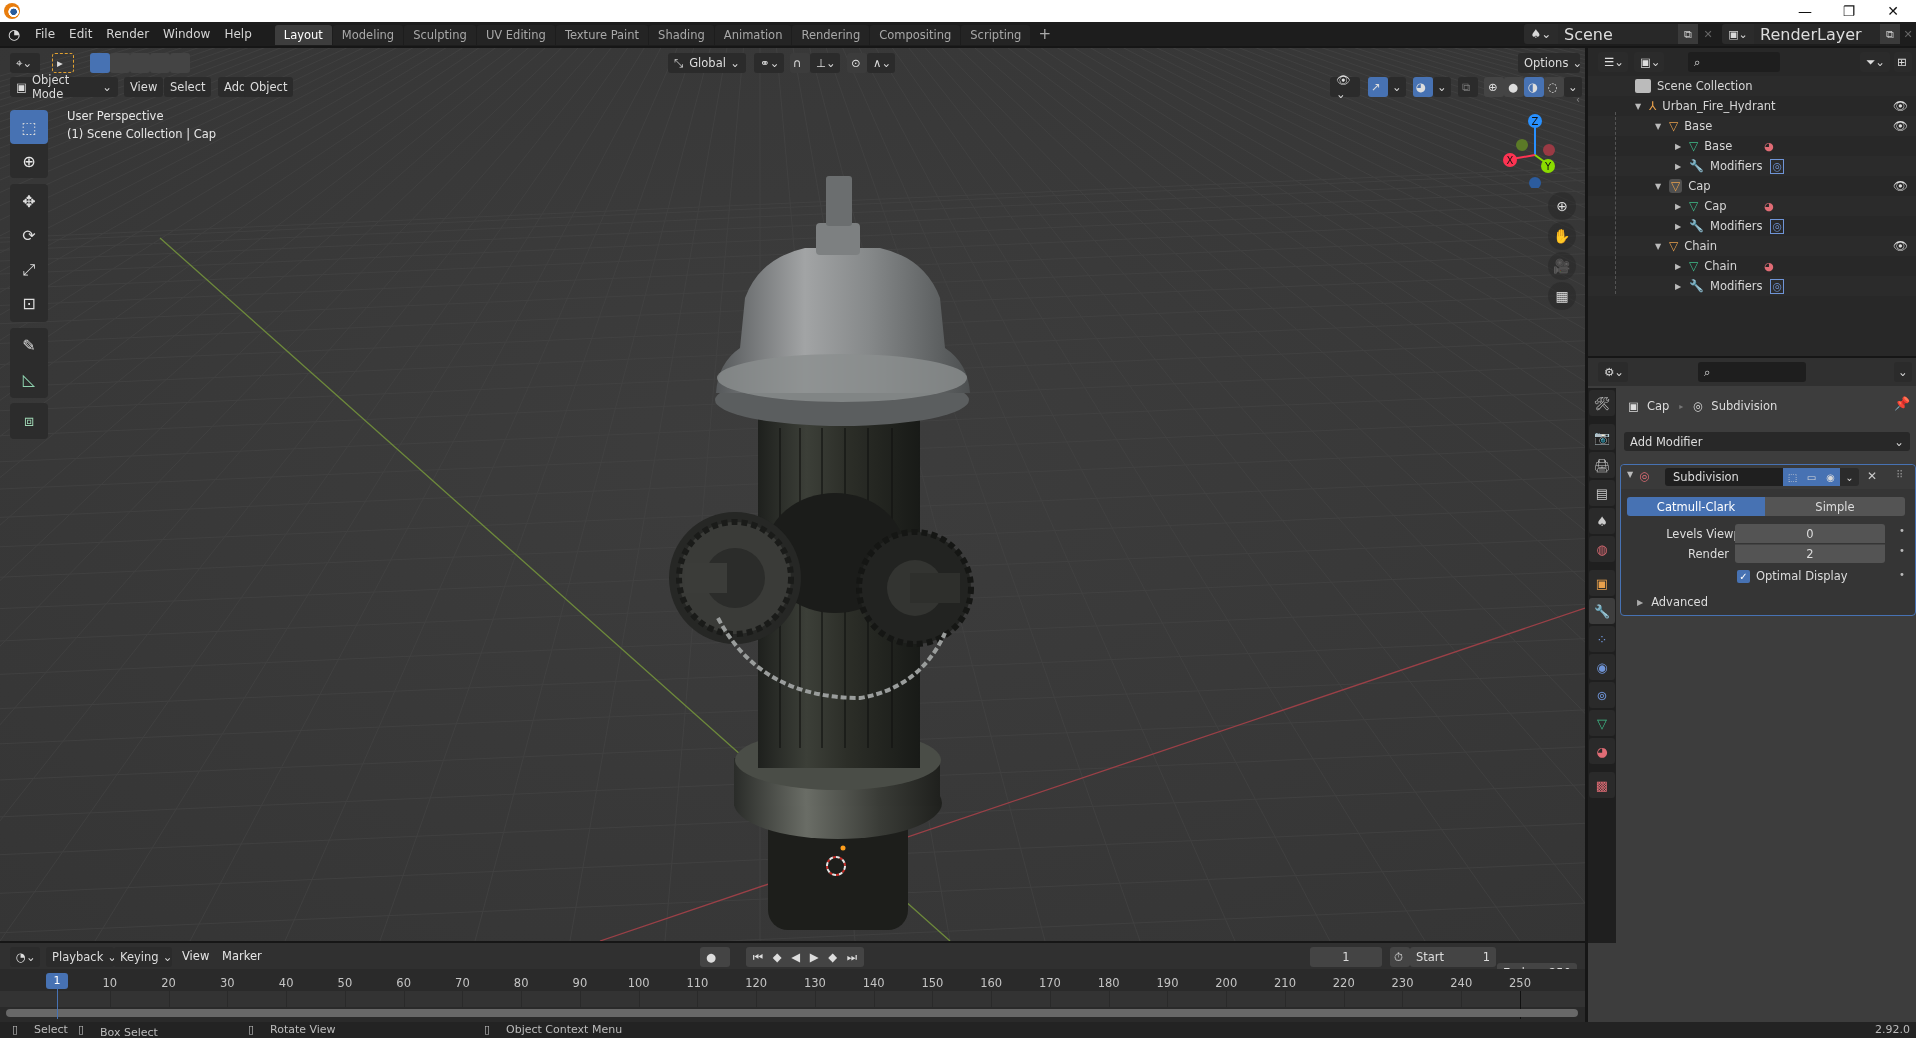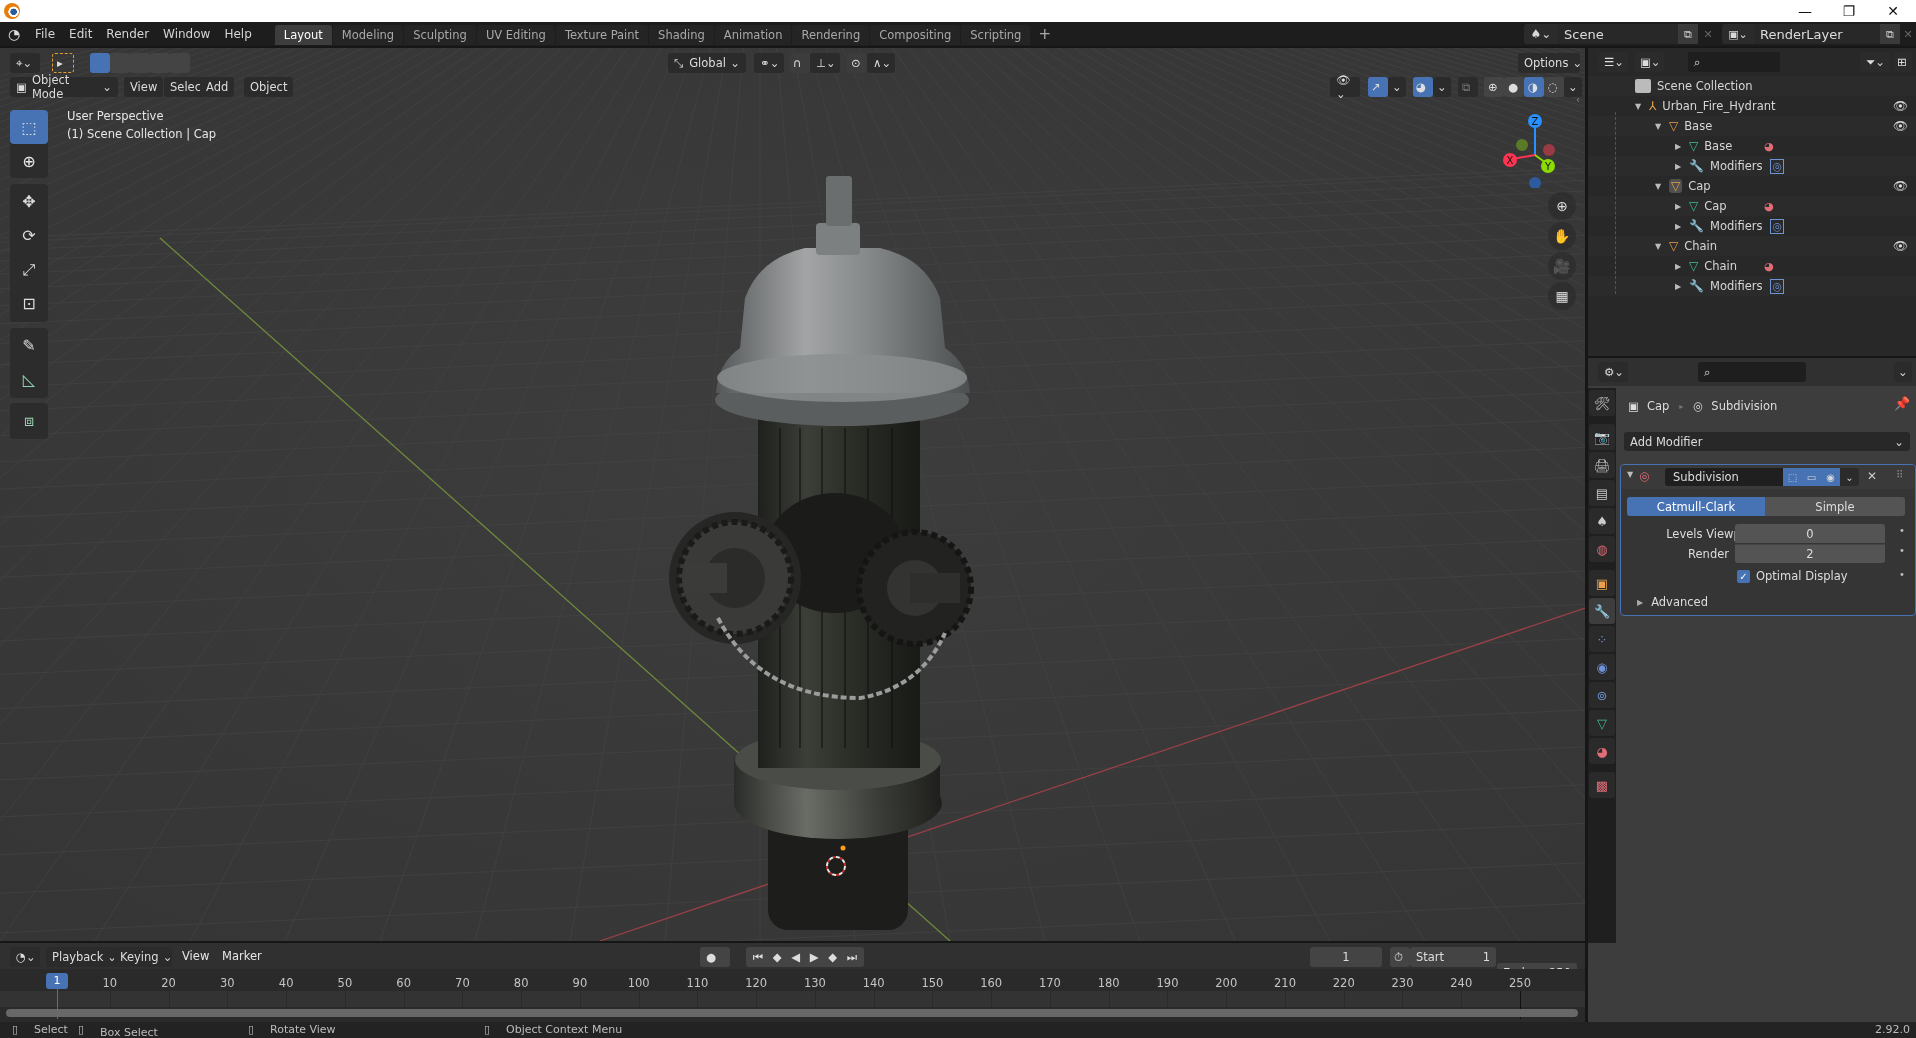--- a/index.html
+++ b/index.html
@@ -7,21 +7,21 @@
   .abs { position: absolute; }
   
   #titlebar { left: 0; top: 0; width: 1916px; height: 22px; background: #ffffff; color: #000; font-size: 12px; display: flex; align-items: center; }
   #titlebar .logo { width: 16px; height: 16px; margin: 0 6px 0 4px; border-radius: 50%; background: radial-gradient(circle at 60% 55%, #2a5d9c 0 3px, #fff 3.5px 5px, #e87d0d 5.5px); }
   #titlebar .wc { position: absolute; top: 0; height: 22px; width: 46px; display:flex; align-items:center; justify-content:center; font-size: 14px; color:#111; }
   
   #topbar { left: 0; top: 22px; width: 1916px; height: 24px; background: #1d1d1d; display: flex; align-items: center; }
   .menu-item { padding: 0 7px; color: #d4d4d4; font-size: 12px; line-height: 24px; }
   .ws-tab { padding: 0 9px; height: 20px; line-height: 20px; margin-top: 2px; color: #a8a8a8; font-size: 11.5px; background: #242424; margin-right: 1px; border-radius: 3px 3px 0 0; }
   .ws-tab.active { background: #3d3d3d; color: #fff; }
-  .scene-field { position: absolute; top: 24px; height: 20px; background: #282828; border-radius: 3px; display:flex; align-items:center; font-size: 13px; color: #ddd; }
+  .scene-field { position: absolute; top: 24px; height: 20px; background: #282828; border-radius: 3px; display:flex; align-items:center; font-size: 16px; color: #ddd; }
   
   #viewport { left: 0; top: 48px; width: 1585px; height: 893px; background: #393939; overflow: hidden; }
   #vp-grid { position:absolute; left:0; top:0; width:100%; height:100%; }
   .hdr-btn { position:absolute; height:20px; background:#2b2b2b; border-radius:3px; color:#ddd; font-size:11.5px; display:flex; align-items:center; padding:0 6px; }
   .hdr-btn.blue { background:#4772b3; }
   .hdr-txt { position:absolute; color:#e6e6e6; font-size:11.5px; line-height:20px; }
   .toolbar-col { position:absolute; left: 10px; width: 38px; background: #2c2c2c; border-radius: 4px; }
   .tool { width: 38px; height: 34px; display:flex; align-items:center; justify-content:center; color:#ddd; font-size: 16px; }
   .tool.active { background: #4772b3; border-radius: 4px; }
   .nav-btn { position:absolute; left: 1548px; width: 28px; height: 28px; border-radius: 50%; background: rgba(40,40,40,0.55); display:flex; align-items:center; justify-content:center; color:#ddd; font-size: 14px; }
@@ -328,21 +328,21 @@
     <span style="margin-left:4px">⌄</span>
   </div>
 
   <div class="hdr-btn" style="left:10px;top:29px;width:108px;">
     <span style="margin-right:5px">▣</span>
     <span>Object Mode</span>
     <span style="margin-left:auto">⌄</span>
   </div>
   <div class="hdr-btn" style="left:124px;top:29px;">View</div>
   <div class="hdr-btn" style="left:164px;top:29px;">Select</div>
-  <div class="hdr-btn" style="left:200px;top:29px;">Add</div>
+  <div class="hdr-btn" style="left:218px;top:29px;">Add</div>
   <div class="hdr-btn" style="left:244px;top:29px;">Object</div>
 
   <div class="hdr-btn" style="left:1330px;top:29px;width:30px;">
       <span>👁⌄</span>
     </div>
   <div class="hdr-btn blue" style="left:1368px;top:29px;width:20px;padding:0 3px">
       <span>↗</span>
     </div>
   <div class="hdr-btn" style="left:1388px;top:29px;width:18px;padding:0 4px">
       <span>⌄</span>

